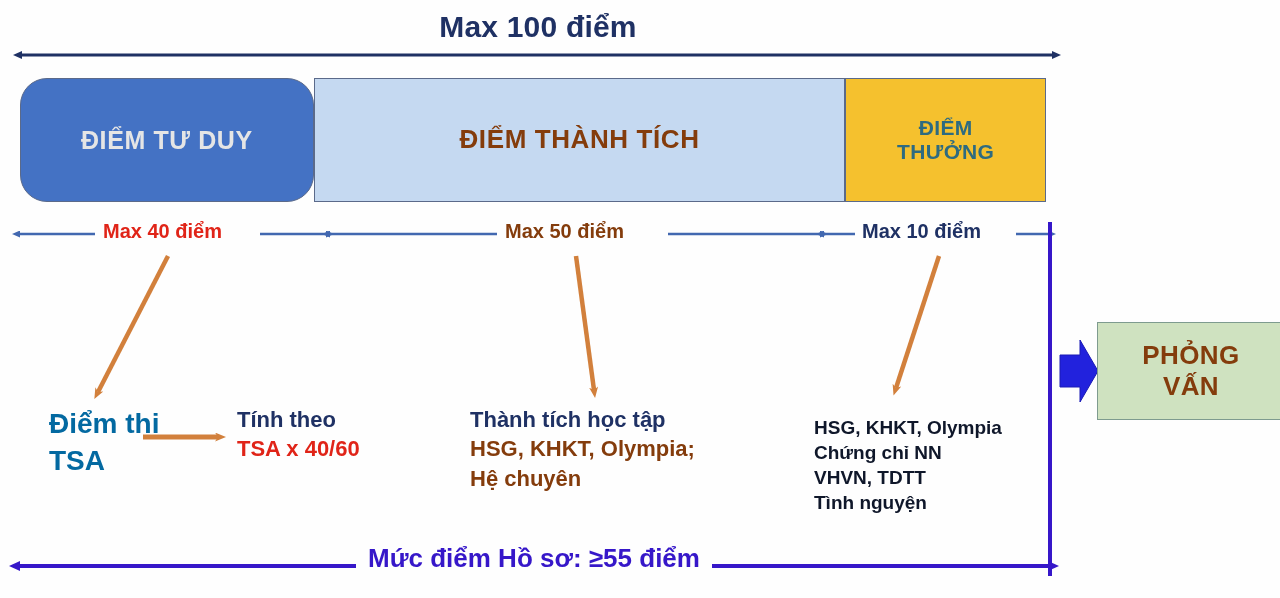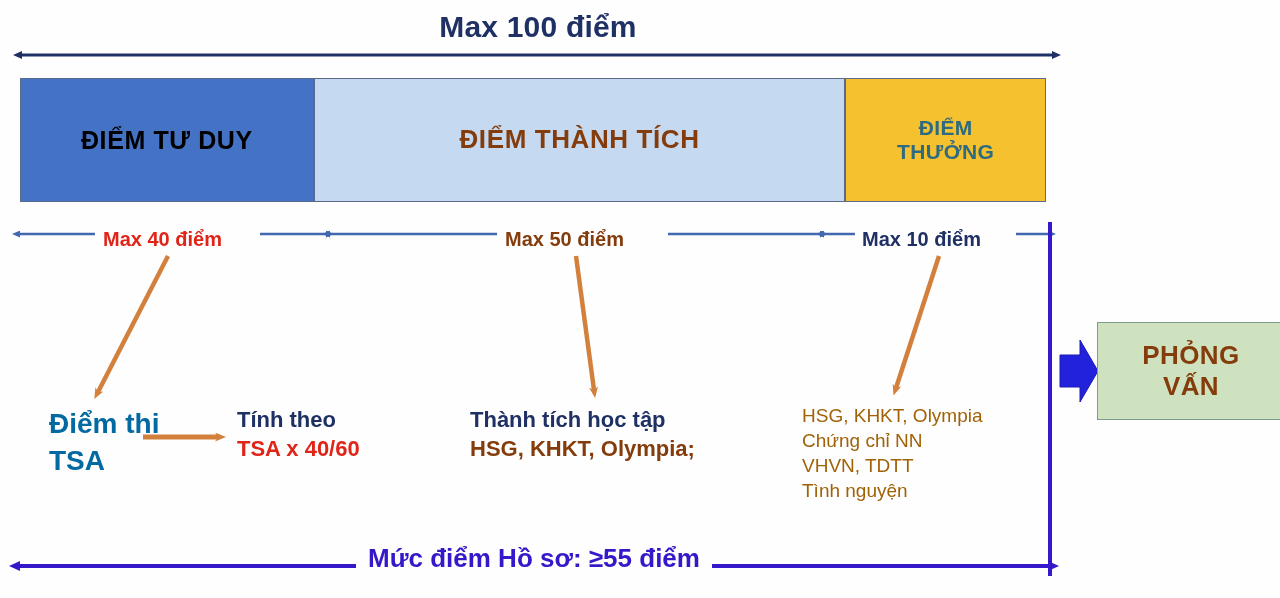--- a/index.html
+++ b/index.html
@@ -11,42 +11,42 @@
   #top-title{
     left:0;top:10px;width:1076px;text-align:center;
     font-size:30px;font-weight:bold;color:#1f3164;letter-spacing:.2px;
   }
 
   
   #bar{left:20px;top:78px;width:1026px;height:124px;display:flex;}
   .seg{height:124px;box-sizing:border-box;border:1px solid #5b6a8a;
        display:flex;align-items:center;justify-content:center;text-align:center;
        font-weight:bold;line-height:1.12;}
-  #seg-think{width:328px;background:#4472c4;color:#000000;font-size:25px;letter-spacing:.6px;}
+  #seg-think{width:328px;background:#4472c4;color:#e5e5e5;font-size:25px;letter-spacing:.6px;border-radius:27px;}
   #seg-achieve{width:594px;background:#c5d9f1;color:#843c0c;font-size:26px;letter-spacing:.6px;}
   #seg-bonus{width:224px;background:#f5c12e;color:#2e6b80;font-size:21px;letter-spacing:.4px;}
 
   
-  .mlabel{top:228px;font-size:20px;font-weight:bold;white-space:nowrap;}
+  .mlabel{top:220px;font-size:20px;font-weight:bold;white-space:nowrap;}
   #m40{left:103px;color:#e02418;}
   #m50{left:505px;color:#843c0c;}
   #m10{left:862px;color:#1f3164;}
 
   
   .tblock{font-weight:bold;line-height:1.33;white-space:nowrap;}
   #b-tsa{left:26px;top:405px;font-size:28px;color:#0369a1;margin-left:23px;}
   #b-formula{left:237px;top:405px;font-size:22px;}
   #b-formula .l1{color:#1f3164;}
   #b-formula .l2{color:#e02418;}
   #b-study{left:470px;top:405px;font-size:22px;}
   #b-study .h{color:#1f3164;}
   #b-study .d{color:#843c0c;}
   #b-other{left:802px;top:403px;font-size:22px;}
   #b-other .h{color:#1f3164;}
-  #b-other ul{margin:0;padding:0;list-style:none;font-weight:normal;font-size:19px;color:#a16207;line-height:1.32;}
+  #b-other ul{margin:12px;padding:0;list-style:none;font-weight:bold;font-size:19px;color:#0f172a;line-height:1.32;}
 
   
   #interview{left:1097px;top:322px;width:188px;height:98px;background:#cfe2c0;
     border:1px solid #7e9b8f;box-sizing:border-box;
     display:flex;align-items:center;justify-content:center;text-align:center;
     font-size:26px;font-weight:bold;color:#843c0c;line-height:1.2;letter-spacing:.4px;}
 
   
   #bottom-label{left:0;top:543px;width:1068px;text-align:center;
     font-size:26px;font-weight:bold;color:#3617c9;}
@@ -150,20 +150,21 @@
   </div>
 
   <div class="abs tblock" id="b-formula">
     <div class="l1">Tính theo</div>
     <div class="l2">TSA x 40/60</div>
   </div>
 
   <div class="abs tblock" id="b-study">
     <div class="h">Thành tích học tập</div>
     <div class="d">HSG, KHKT, Olympia;</div>
+    <div class="d">Hệ chuyên</div>
   </div>
 
   <div class="abs tblock" id="b-other">
     <ul>
       <li>HSG, KHKT, Olympia</li>
       <li>Chứng chỉ NN</li>
       <li>VHVN, TDTT</li>
       <li>Tình nguyện</li>
     </ul>
   </div>

